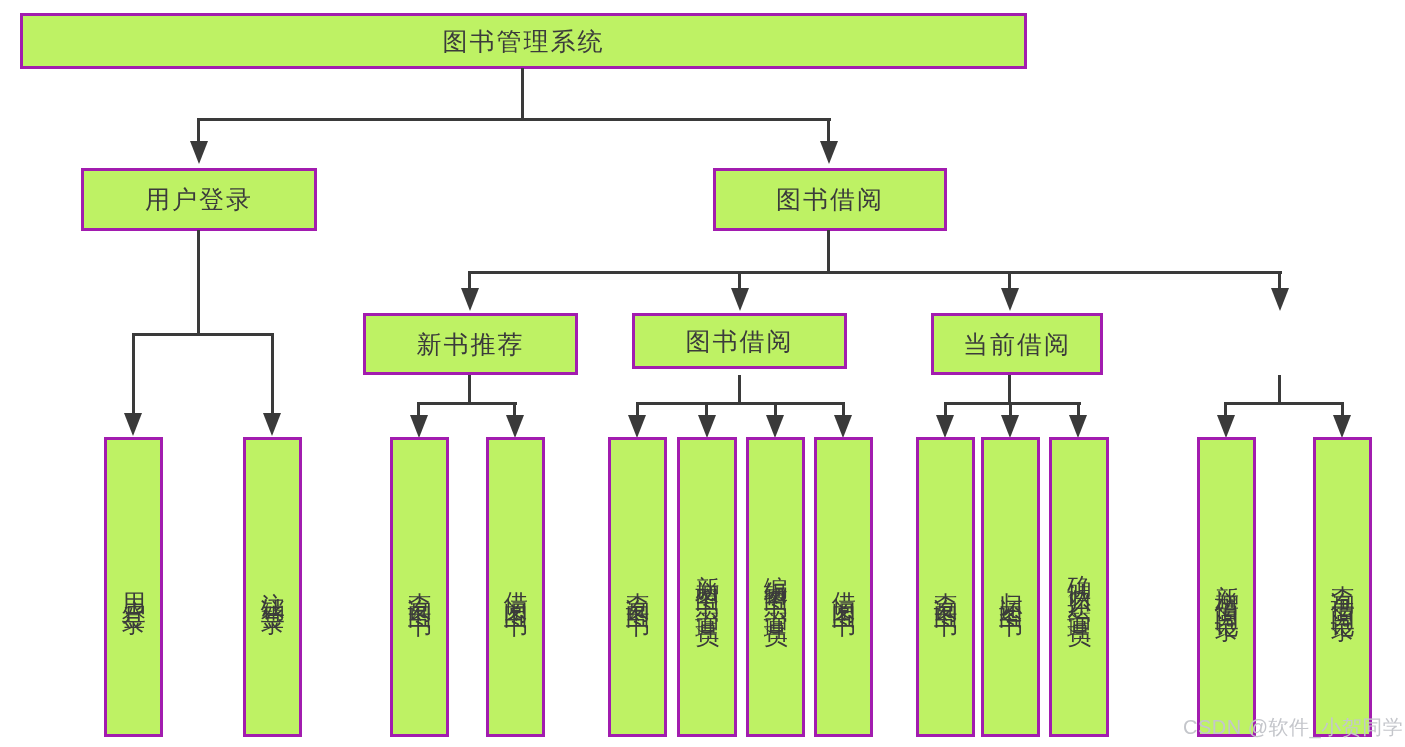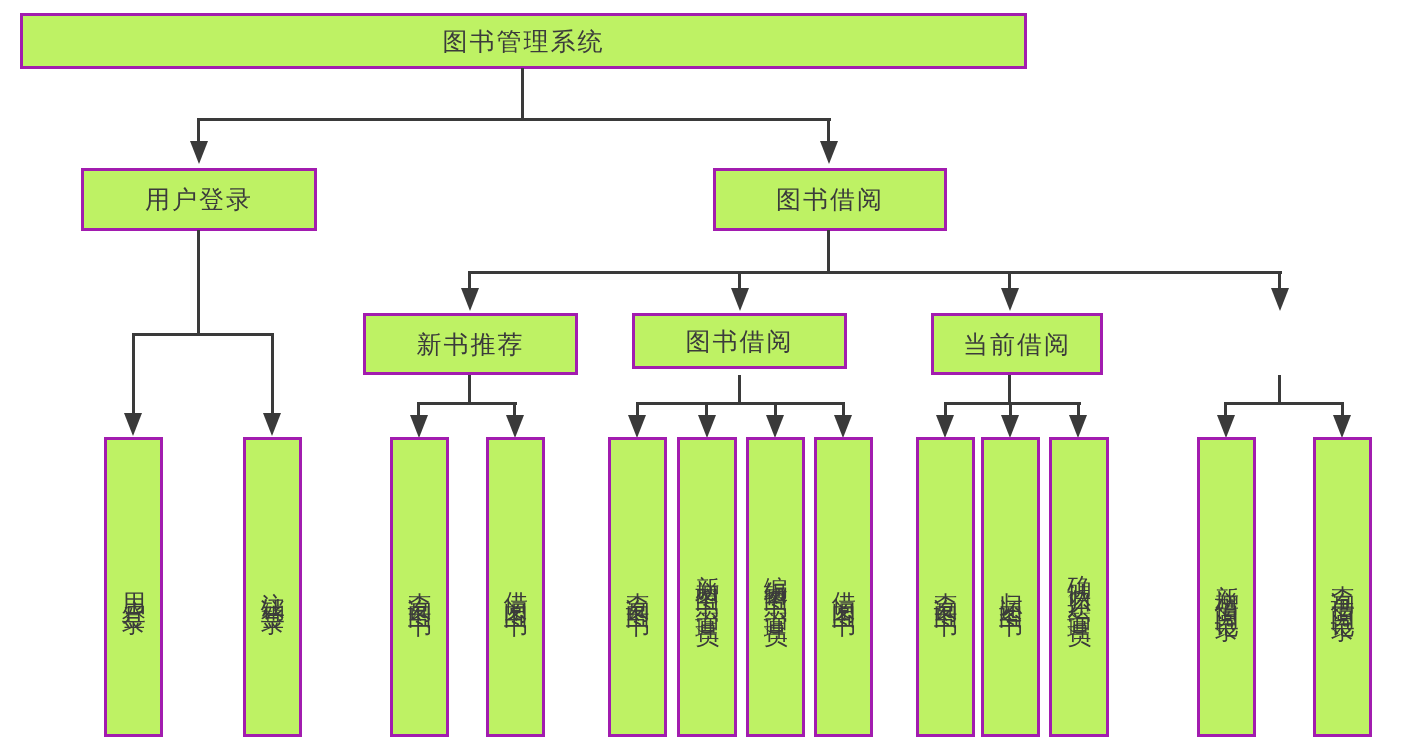--- a/index.html
+++ b/index.html
@@ -176,14 +176,15 @@
     <span class="vtext">确认归还（管理员）</span>
   </div>
 
   <div class="box" style="left:1197px;top:437px;width:59px;height:300px;">
     <span class="vtext">新增借阅记录</span>
   </div>
   <div class="box" style="left:1313px;top:437px;width:59px;height:300px;">
     <span class="vtext">查询借阅记录</span>
   </div>
 
+  <div class="watermark">CSDN @软件_小贺同学</div>
 
 </div>
 
 </body></html>

